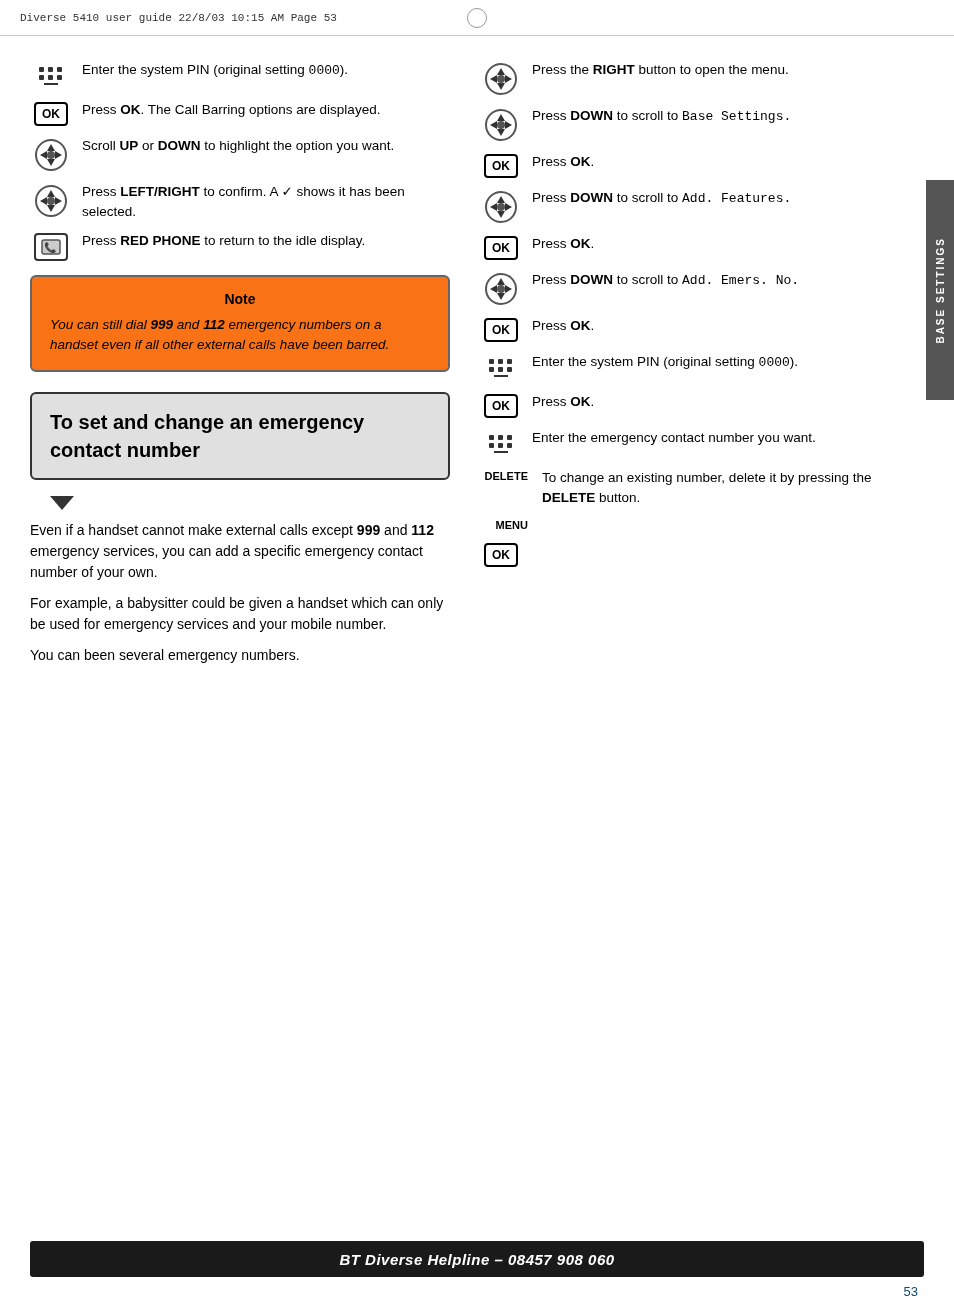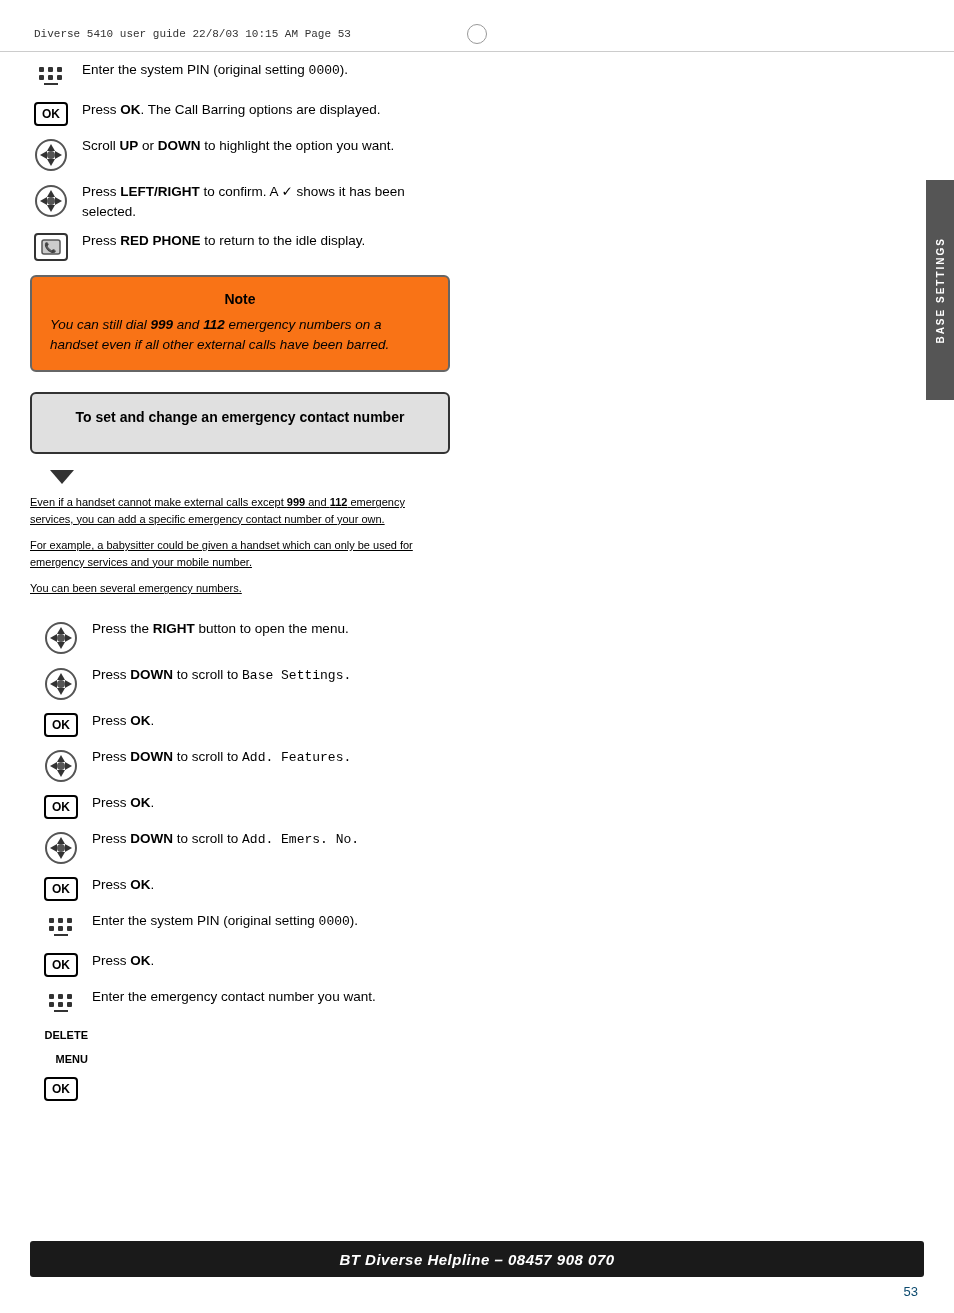--- a/index.html
+++ b/index.html
@@ -9,26 +9,26 @@
       background: #ffffff;
       font-family: Arial, Helvetica, sans-serif;
       font-size: 14px;
       color: #000;
       position: relative;
     }
 
     
     .header-bar {
       position: absolute;
-      top: 16px; left: 0; right: 0;
+      top: 0; left: 0; right: 0;
       height: 36px;
       border-bottom: 1px solid #ccc;
       display: flex;
       align-items: center;
-      padding: 0 34px;
+      padding: 0 20px;
     }
     .header-bar span {
       font-size: 11px;
       font-family: 'Courier New', monospace;
       color: #333;
     }
     .header-center {
       position: absolute;
       top: 8px;
       left: 50%;
@@ -93,22 +93,21 @@
     }
 
     
     .main-content {
       position: absolute;
       top: 60px;
       left: 30px;
       right: 36px;
       bottom: 80px;
       display: flex;
-      flex-direction: column;
-      gap: 12px;
+      gap: 0;
     }
 
     
     .left-col {
       width: 440px;
       padding-right: 20px;
       flex-shrink: 0;
     }
 
     
@@ -229,41 +228,39 @@
     .emergency-box {
       border: 2px solid #333;
       border-radius: 6px;
       padding: 14px 18px 14px 18px;
       margin-bottom: 16px;
       background: #e0e0e0;
       position: relative;
     }
     .emergency-box .em-title {
       font-weight: bold;
-      font-size: 14px;
+      font-size: 20px;
       line-height: 1.4;
-      margin-bottom: 11px;
-      text-align: center;
+      margin-bottom: 0;
     }
     .emergency-box-pointer {
       width: 0;
       height: 0;
       border-left: 12px solid transparent;
       border-right: 12px solid transparent;
       border-top: 14px solid #333;
       margin-left: 20px;
     }
     .em-body {
       padding-top: 10px;
     }
     .em-body p {
-      font-size: 11px;
+      font-size: 14px;
       line-height: 1.5;
       margin-bottom: 10px;
-      text-decoration: underline;
     }
     .em-body p b {
       font-weight: bold;
     }
 
     
     .text-label {
       font-weight: bold;
       font-size: 11px;
       white-space: nowrap;
@@ -554,34 +551,37 @@
       </div>
       <div class="step-text">
         Enter the emergency contact number you want.
       </div>
     </div>
 
     <div class="step-row">
       <div class="step-icon" style="min-width:52px; justify-content:flex-end; padding-right:4px;">
         <span class="text-label" style="font-size:11px;">DELETE</span>
       </div>
+      <div class="step-text">
+        To change an existing number, delete it by pressing the <b>DELETE</b> button.
+      </div>
     </div>
 
     <div class="step-row">
       <div class="step-icon" style="min-width:52px; justify-content:flex-end; padding-right:4px;">
         <span class="text-label" style="font-size:11px;">MENU</span>
       </div>
     </div>
 
     <div class="step-row">
       <div class="step-icon">
         <div class="ok-badge">OK</div>
       </div>
     </div>
 
   </div>
 
 </div>
 
 <div class="footer-bar">
-  <span>BT Diverse Helpline – 08457 908 070</span>
+  <span>BT Diverse Helpline – 08457 908 060</span>
 </div>
 <div class="page-number">53</div>
 
 </body></html>

